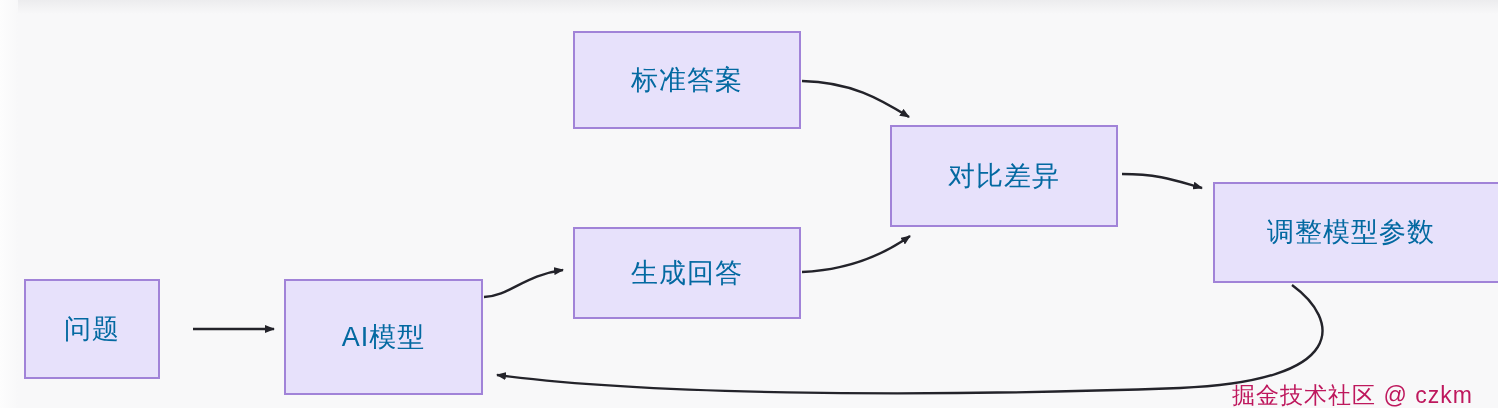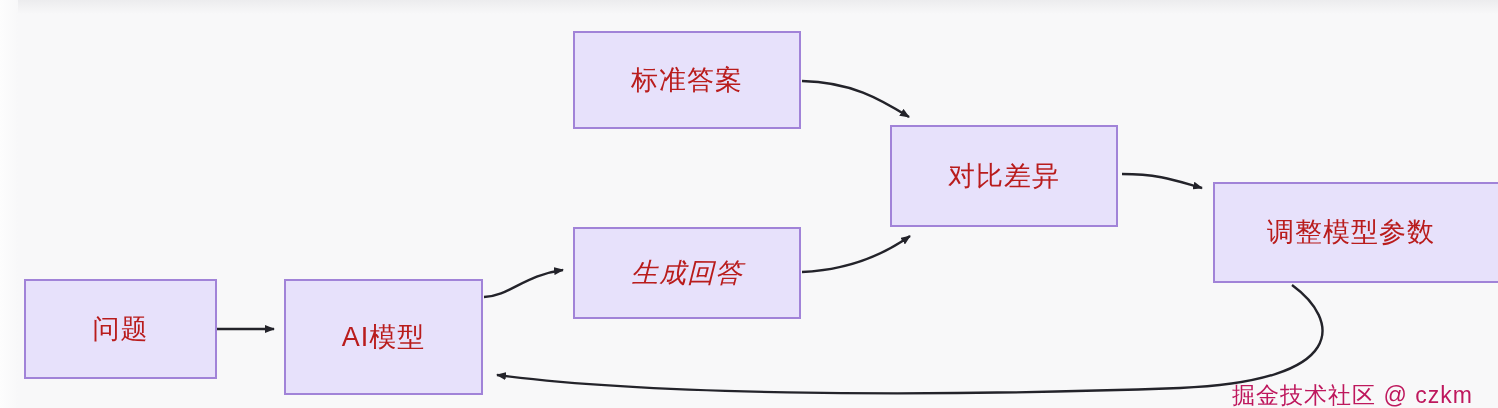--- a/index.html
+++ b/index.html
@@ -49,33 +49,33 @@
   }
   .node {
     position: absolute;
     z-index: 2;
     box-sizing: border-box;
     background: #e7e1fb;
     border: 2px solid #a183d8;
     display: flex;
     align-items: center;
     justify-content: center;
-    color: #b91c1c;
+    color: #0369a1;
     font-size: 27px;
     line-height: 1;
     letter-spacing: 1px;
     white-space: nowrap;
     font-weight: 400;
   }
   .node-label {
     display: block;
   }
-  #node-question   { left: 24px;   top: 279px; width: 193px; height: 100px; }
+  #node-question   { left: 24px;   top: 279px; width: 136px; height: 100px; }
   #node-ai-model   { left: 284px;  top: 279px; width: 199px; height: 116px; }
-  #node-generate   { left: 573px;  top: 227px; width: 228px; height: 92px; font-style: italic;  }
+  #node-generate   { left: 573px;  top: 227px; width: 228px; height: 92px;  }
   #node-standard   { left: 573px;  top: 31px;  width: 228px; height: 98px;  }
   #node-compare    { left: 890px;  top: 125px; width: 228px; height: 102px; }
   #node-adjust     { left: 1213px; top: 182px; width: 310px; height: 101px; justify-content: flex-start; padding-left: 52px;}
   #watermark {
     position: absolute;
     left: 1232px;
     top: 344px;
     z-index: 3;
     color: #be185d;
     font-size: 23px;

